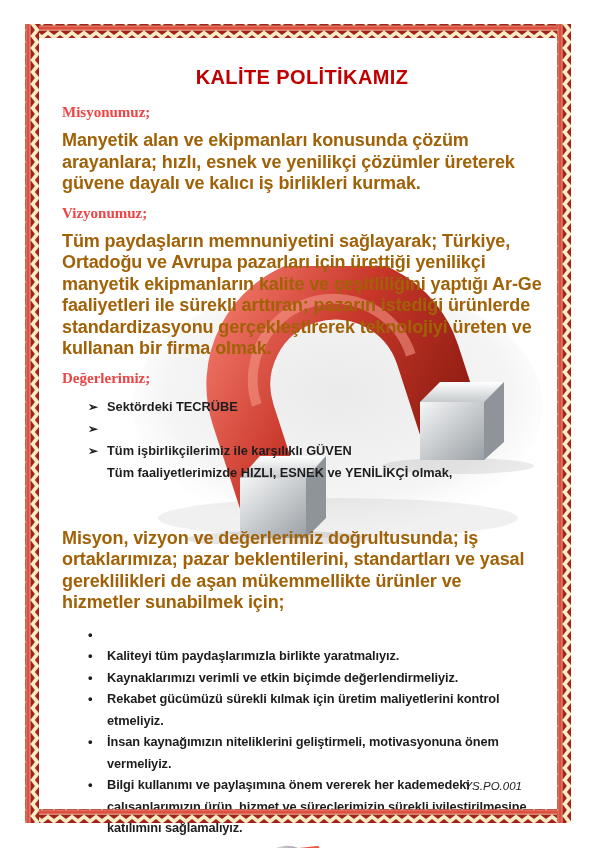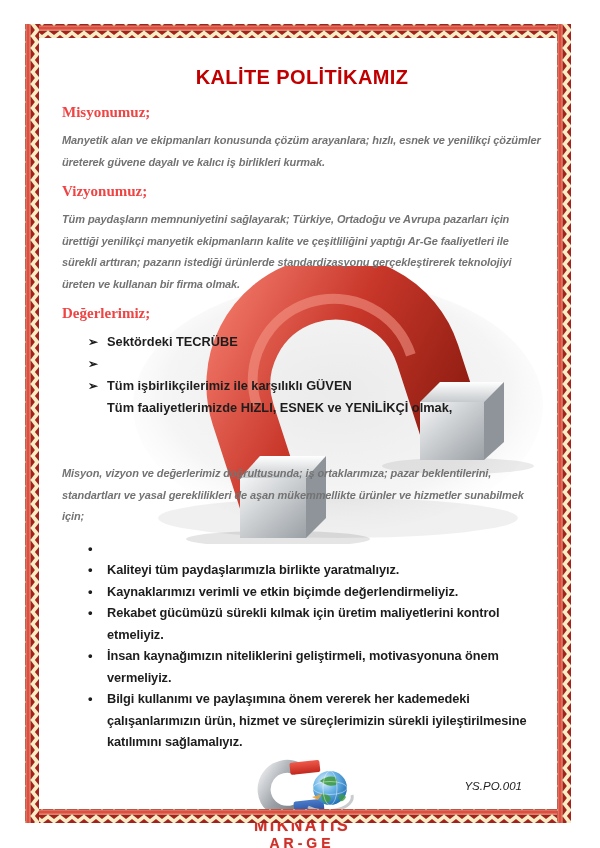--- a/index.html
+++ b/index.html
@@ -12,22 +12,22 @@
   .page{position:absolute;inset:0;background:#ffffff;}
   .frame{position:absolute;left:0;top:0;z-index:3;pointer-events:none;}
   .magnet-photo{position:absolute;left:128px;top:266px;z-index:0;}
   .content{position:absolute;left:62px;top:66px;width:480px;z-index:2;color:#1d1d1d;}
   .title{
     text-align:center;font-size:20px;font-weight:700;color:#c00000;
     letter-spacing:.4px;margin:0 0 15px 0;
   }
   .sec-h{font-size:15px;font-weight:700;color:#ef4444;margin:0 0 9px 0;font-family:Liberation Serif, serif;}
   .para{
-    font-size:11px;font-weight:600;line-height:21.5px;
-    letter-spacing:-0.1px;margin:0 0 10px 0;color:#737373;font-style:italic;
+    font-size:18px;font-weight:600;line-height:21.5px;
+    letter-spacing:-0.1px;margin:0 0 10px 0;color:#a16207;
   }
   ul{list-style:none;margin:0;padding:0;}
   li{display:flex;align-items:flex-start;}
   .mk{flex:0 0 19px;text-align:left;}
   .values{margin:2px 0 0 26px;}
   .values li{font-size:12.8px;font-weight:700;line-height:22px;}
   .values .arrow{font-size:12px;}
   .commit{margin-top:44px;}
   .bullets{margin:2px 0 0 26px;}
   .bullets li{font-size:12.8px;font-weight:600;line-height:21.5px;letter-spacing:-0.1px;}

